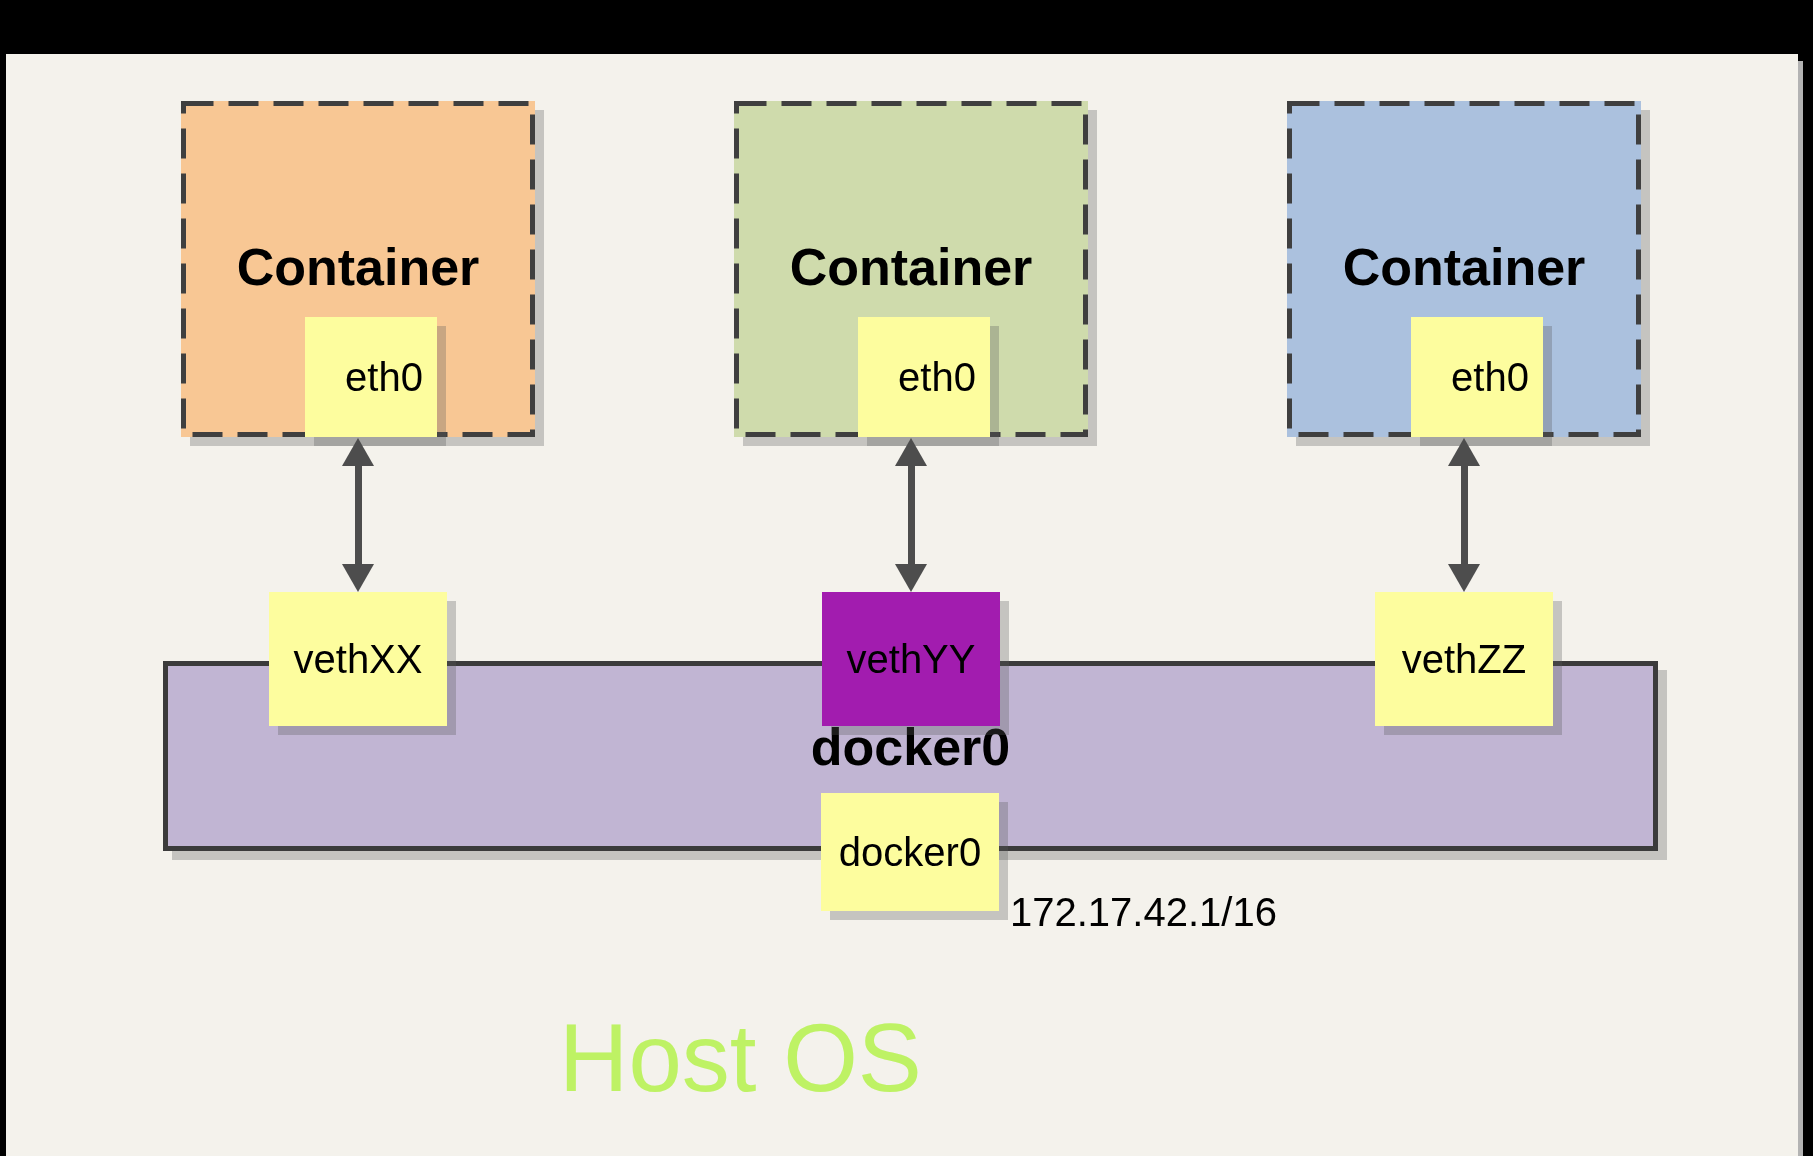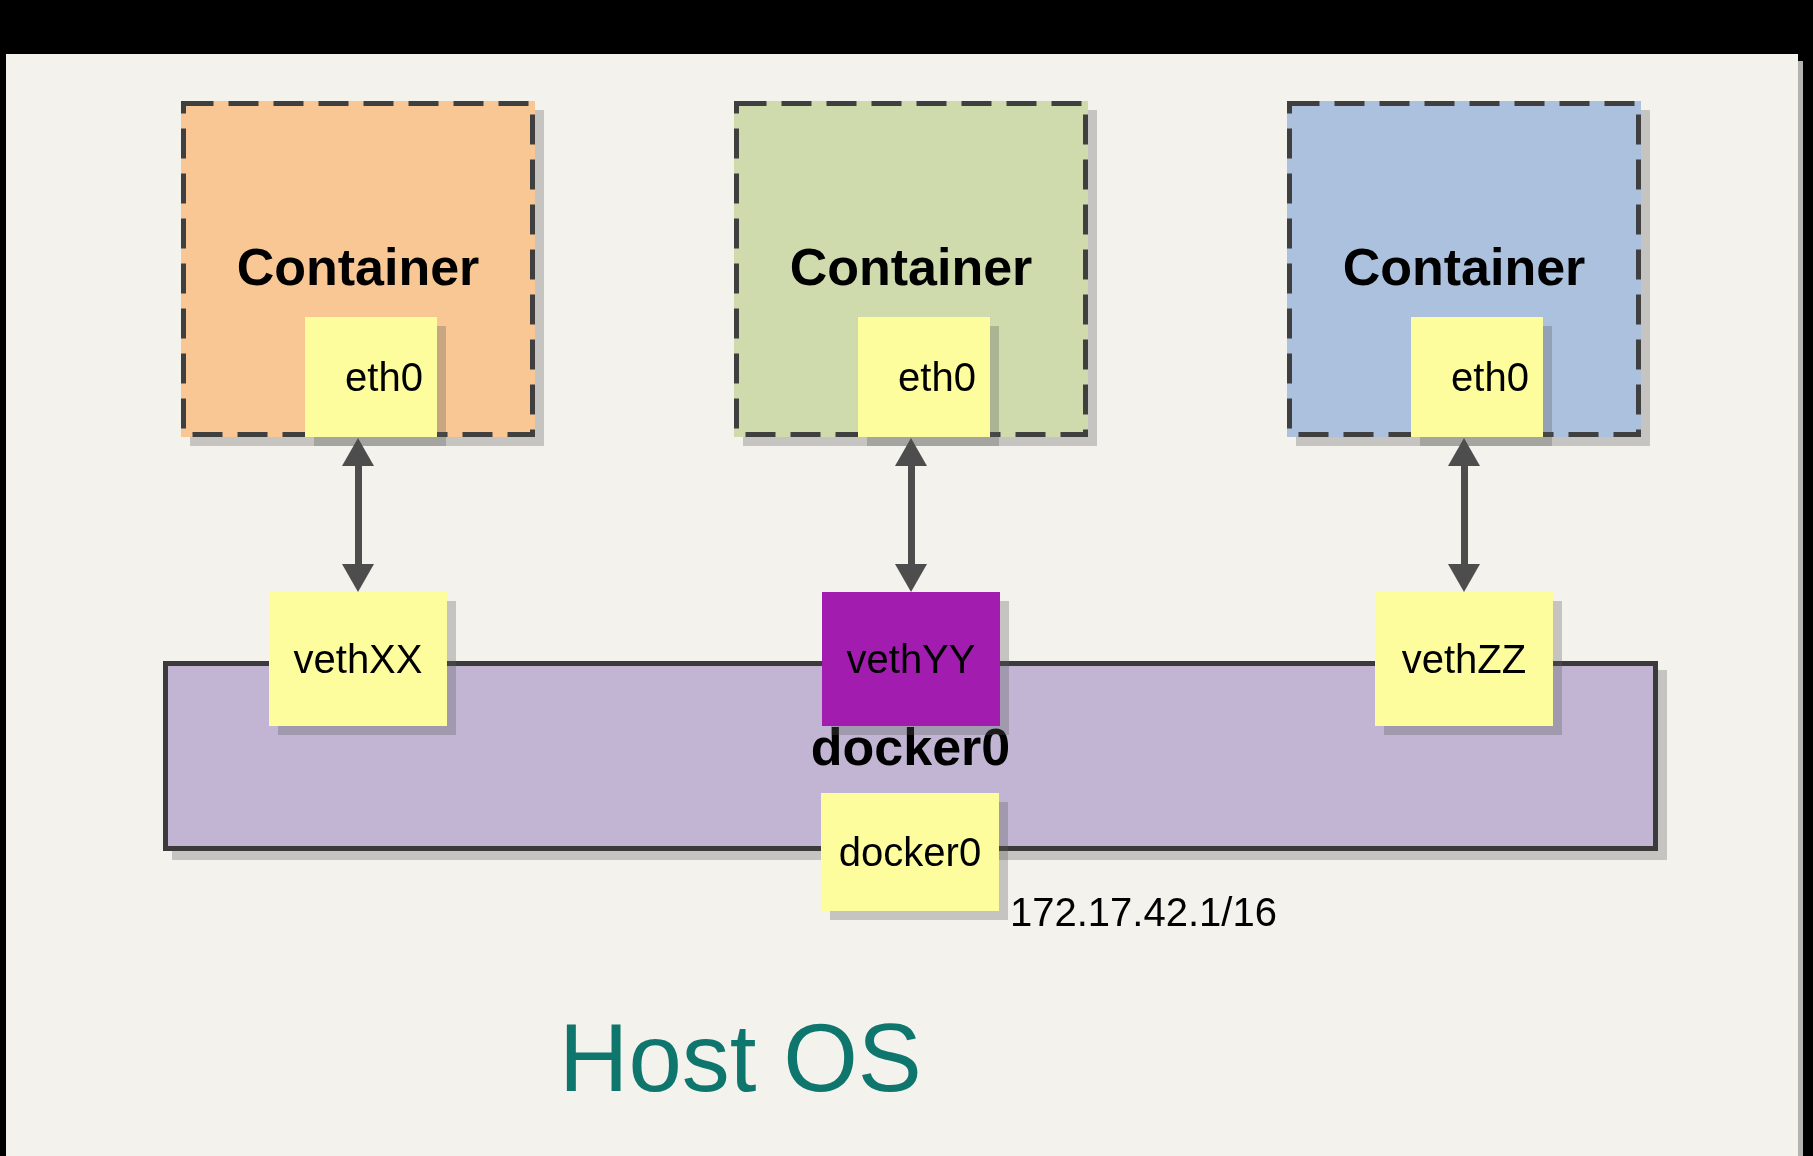--- a/index.html
+++ b/index.html
@@ -155,21 +155,21 @@
     z-index: 4;
   }
   .host-label {
     position: absolute;
     left: 0;
     top: 952px;
     width: 1481px;
     text-align: center;
     font-size: 96px;
     line-height: 115px;
-    color: #0f766e;
+    color: #bef264;
     z-index: 1;
   }
 </style>
 </head>
 <body>
 
 <div class="stage" style="background-color: rgb(0, 0, 0);">
 
   <div class="panel" style="background-color: rgb(244, 242, 236);"></div>
 

